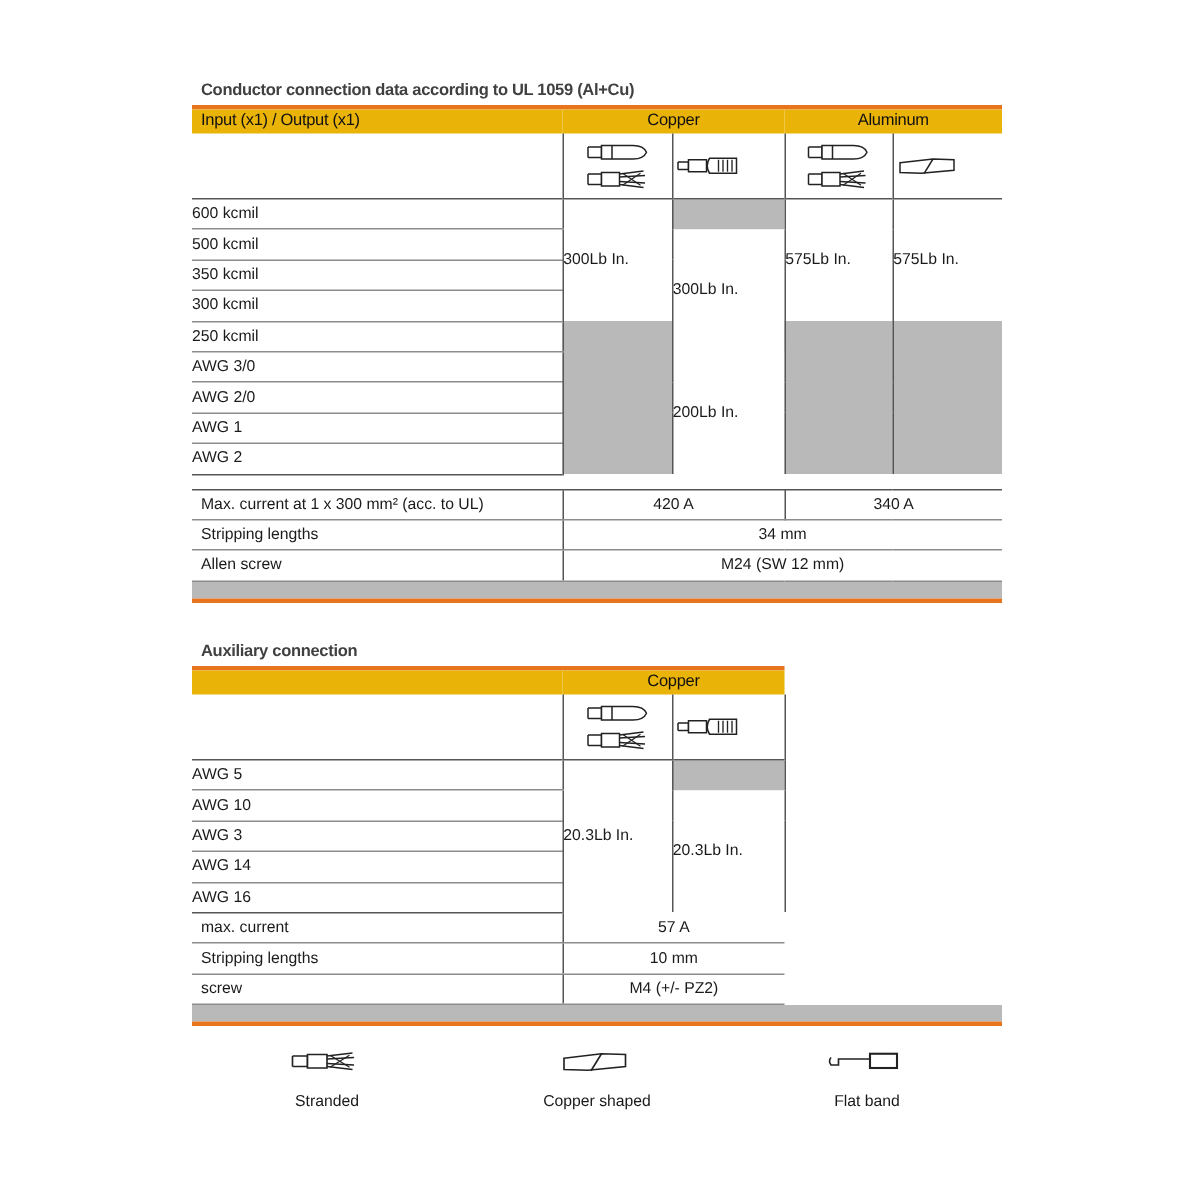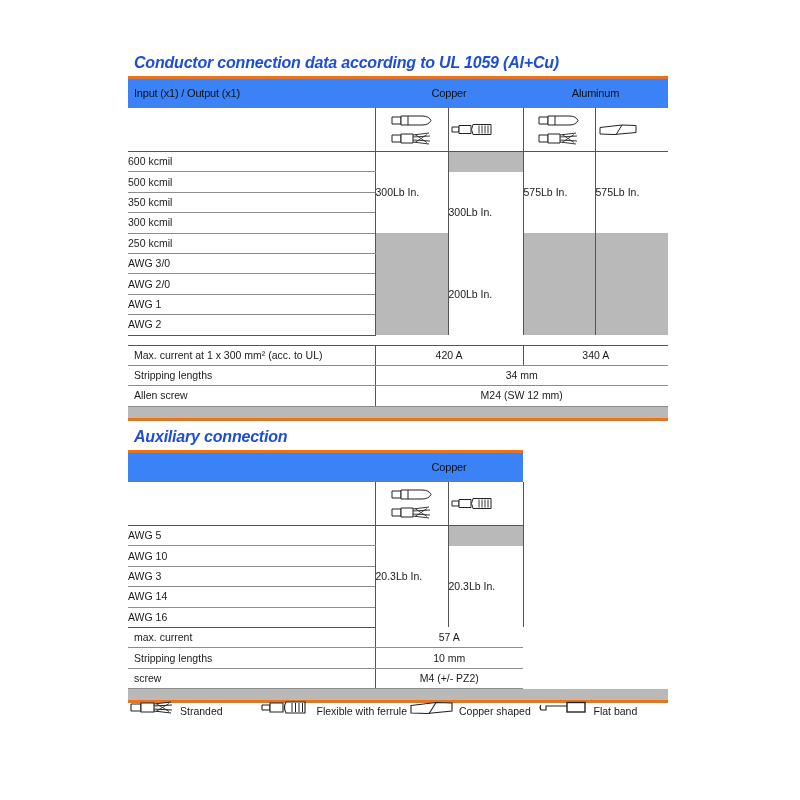--- a/index.html
+++ b/index.html
@@ -17,28 +17,27 @@
   }
 
   
   .sheet {
     position: absolute;
     left: 128px;
     top: 0;
     width: 540px;
   }
   .section-title {
-    font-size: 16px;
+    font-size: 11px;
     font-weight: bold;
     letter-spacing: -0.2px;
-    color: #1d4ed8;
+    color: #404040;
     margin: 0;
     padding: 0 0 4px 6px;
     white-space: nowrap;
-    font-style: italic;
   }
   .rule-orange {
     height: 3px;
     background: #e8741e;
     width: 100%;
   }
   .bar-gray {
     height: 11px;
     background: #b9b9b9;
     width: 100%;
@@ -67,22 +66,22 @@
   col.c-4 { width: 73px; }
 
   
   col.a-label { width: 247px; }
   col.a-1 { width: 73px; }
   col.a-2 { width: 75px; }
   col.a-pad { width: 145px; }
 
   
   .hdr {
-    background: #3b82f6;
-    height: 29px;
+    background: #eab308;
+    height: 16px;
     font-weight: bold;
     font-size: 11px;
     letter-spacing: -0.2px;
     color: #111;
   }
   .hdr.left { text-align: left; padding-left: 6px; }
   .hdr.ctr  { text-align: center; }
 
   
   .iconrow td { height: 43px; text-align: center; }
@@ -123,21 +122,21 @@
   .legend {
     position: absolute;
     left: 128px;
     top: 694px;
     width: 540px;
     display: flex;
   }
   .leg-item {
     flex: 1;
     display: flex;
-    flex-direction: row;
+    flex-direction: column;
     align-items: center;
   }
   .leg-icon {
     height: 26px;
     display: flex;
     align-items: center;
     justify-content: center;
   }
   .leg-label {
     font-size: 10.5px;
@@ -416,31 +415,20 @@
         <path d="M3 5 L3 12 M3 5 L13 5 L13 12 L3 12" fill="none" stroke="#222" stroke-width="1.1"></path>
         <path d="M13 4 L26 4 L26 13 L13 13 Z" fill="#fff" stroke="#222" stroke-width="1.1"></path>
         <path d="M26 5 L43 3 M26 7 L44 6 M26 10 L44 11 M26 12 L43 14" fill="none" stroke="#222" stroke-width="1"></path>
         <path d="M28 4.5 L41 12.5 M28 12.5 L41 4.5" fill="none" stroke="#222" stroke-width="0.9"></path>
       </svg>
     </div>
     <div class="leg-label">Stranded</div>
   </div>
 
 
-  <div class="leg-item l-ferrule">
-    <div class="leg-icon">
-      <svg width="58" height="17" viewBox="0 0 58 17">
-        <path d="M3 6 L3 11 M3 6 L11 6 L11 11 L3 11" fill="none" stroke="#222" stroke-width="1.1"></path>
-        <path d="M11 4 L24 4 L24 13 L11 13 Z" fill="#fff" stroke="#222" stroke-width="1.1"></path>
-        <path d="M27 3 Q24 8.5 27 14 L46 14 L46 3 Z" fill="#fff" stroke="#222" stroke-width="1.1"></path>
-        <path d="M33 4 L33 13 M36.5 4 L36.5 13 M40 4 L40 13 M43.5 4 L43.5 13" fill="none" stroke="#222" stroke-width="1"></path>
-      </svg>
-    </div>
-    <div class="leg-label">Flexible with ferrule</div>
-  </div>
 
   <div class="leg-item l-sector">
     <div class="leg-icon">
       <svg width="52" height="17" viewBox="0 0 52 17">
         <path d="M4 6.5 L29 3.5 L45 4 L45 12 L20 14.5 L4 14 Z" fill="#fff" stroke="#222" stroke-width="1.1"></path>
         <path d="M29 3.5 L22 14.8" fill="none" stroke="#222" stroke-width="1.1"></path>
       </svg>
     </div>
     <div class="leg-label">Copper shaped</div>
   </div>

